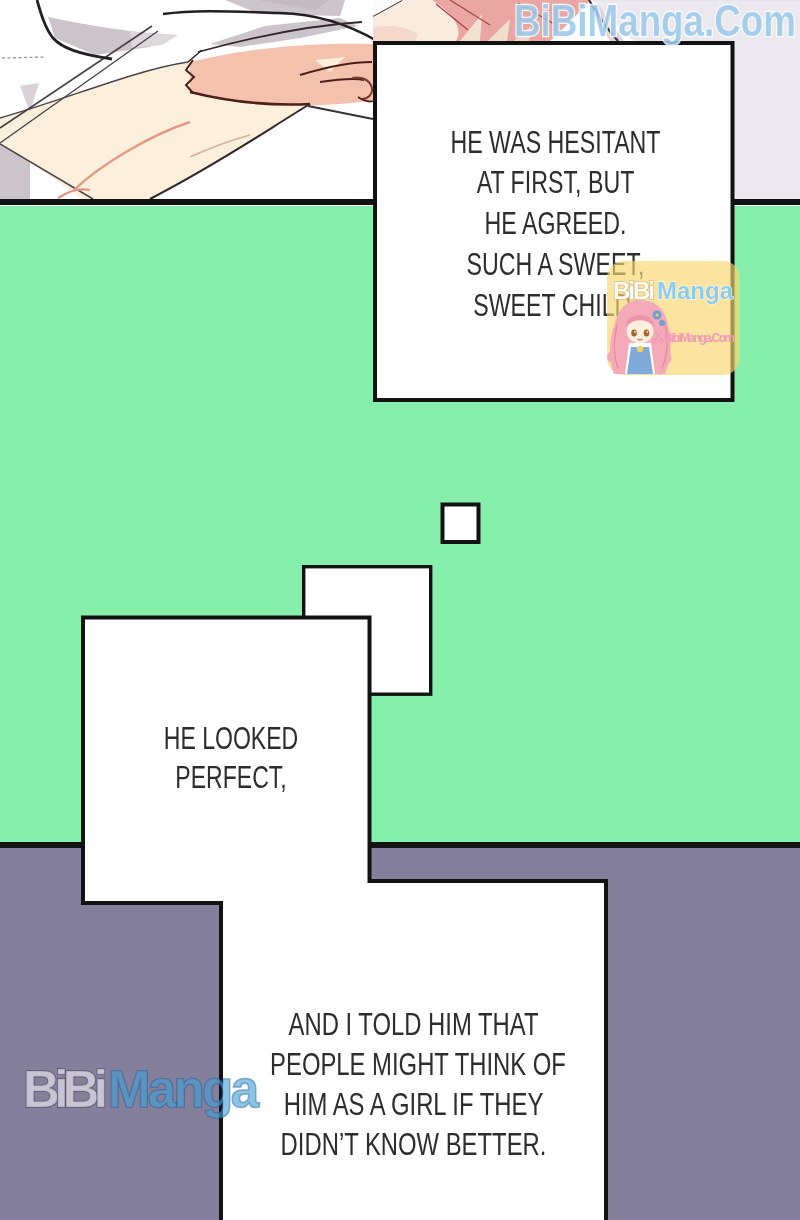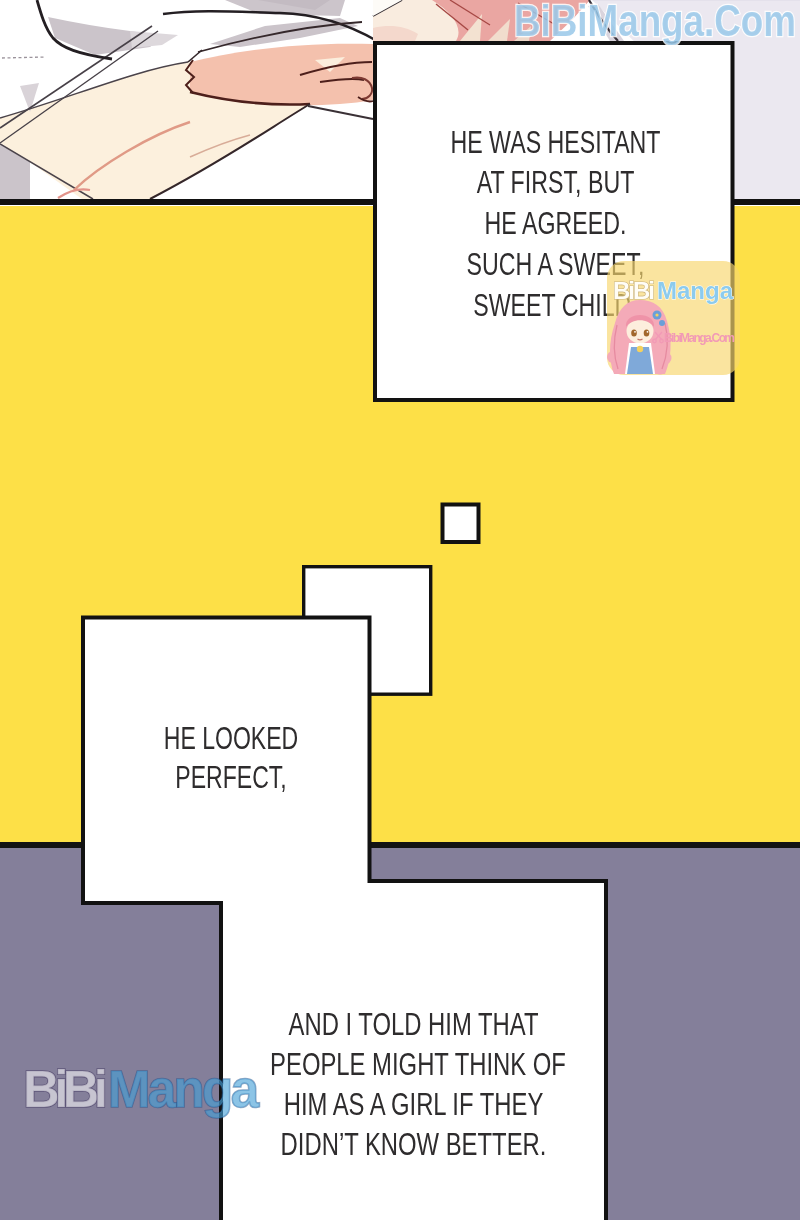--- a/index.html
+++ b/index.html
@@ -1,16 +1,16 @@
 <!DOCTYPE html>
 <html><head>
 <meta charset="utf-8">
 <style>
   html,body{margin:0;padding:0;}
-  #page{position:relative;width:800px;height:1220px;overflow:hidden;background:#fde047;font-family:"Liberation Sans",sans-serif;}
+  #page{position:relative;width:800px;height:1220px;overflow:hidden;background:#86efac;font-family:"Liberation Sans",sans-serif;}
   .cap{position:absolute;color:#2e2c2d;font-size:32px;text-align:center;font-weight:400;letter-spacing:0;white-space:nowrap;}
 </style>
 </head>
 <body>
 <div id="page">
 
 <svg width="800" height="1220" viewBox="0 0 800 1220" style="position:absolute;left:0;top:0;">
   <defs>
     <linearGradient id="lav" x1="0" y1="0" x2="0" y2="1" gradientUnits="userSpaceOnUse">
       <stop offset="0" stop-color="#dbd7e4"></stop>

